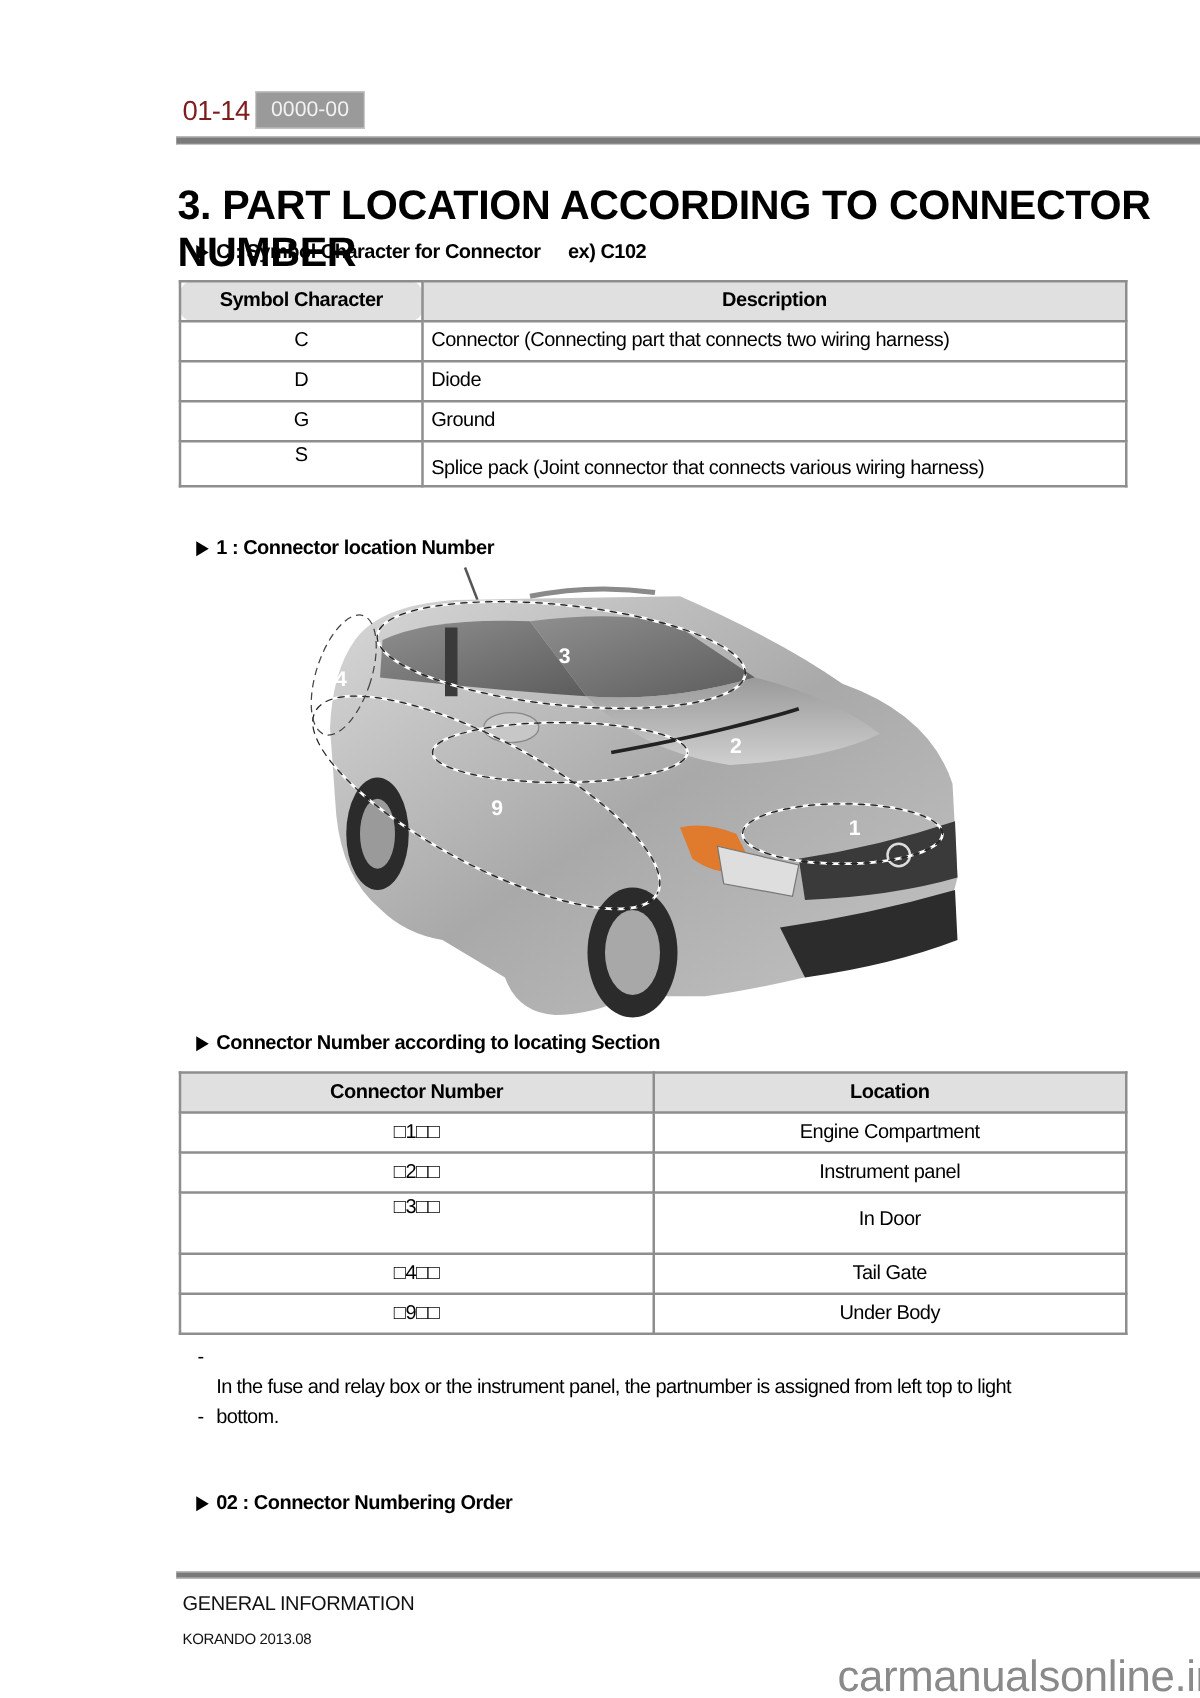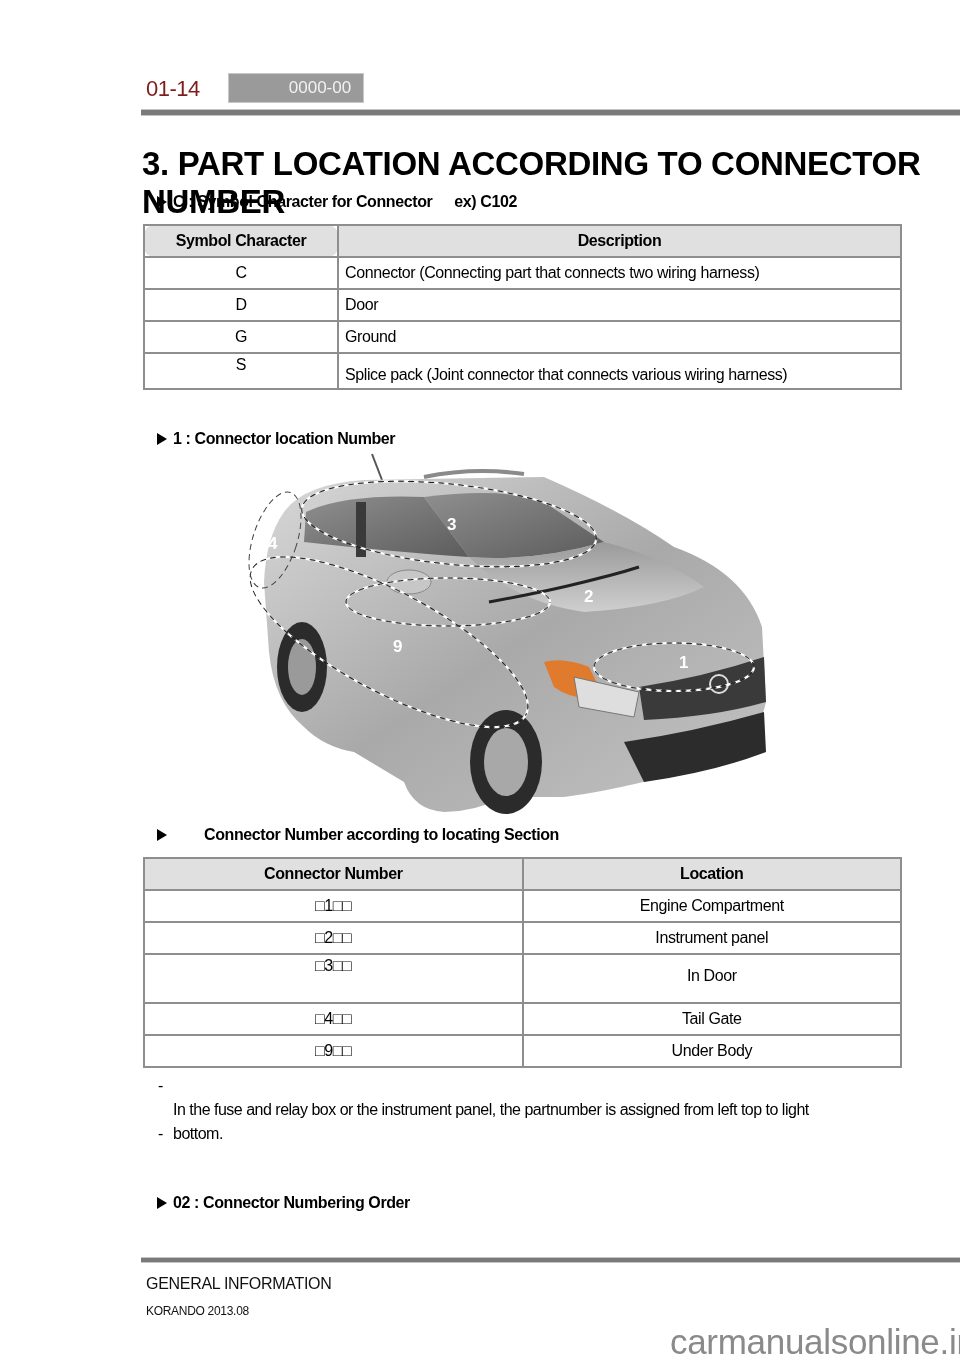--- a/index.html
+++ b/index.html
@@ -1,20 +1,20 @@
 <!DOCTYPE html>
 <html><head>
   <meta charset="utf-8">
   <style>
     html, body { margin: 0; padding: 0; background: #ffffff; }
     body { width: 960px; height: 1358px; position: relative; overflow: hidden;
            font-family: "Liberation Sans", sans-serif; color: #000; }
     .page-num { position: absolute; left: 146px; top: 76px; font-size: 22px; color: #7f1d1d; letter-spacing: -0.5px; }
-    .section-code { position: absolute; left: 228px; top: 73px; width: 86px; height: 28px; background: #9a9a9a;
-                    border: 1px solid #c8c8c8; color: #f2f2f2; font-size: 17px; line-height: 28px; text-align: center; padding-left: 48px; }
+    .section-code { position: absolute; left: 204px; top: 73px; width: 86px; height: 28px; background: #9a9a9a;
+                    border: 1px solid #c8c8c8; color: #f2f2f2; font-size: 17px; line-height: 28px; text-align: center; }
     .top-rule { position: absolute; left: 141px; top: 109px; width: 819px; height: 5px; background: #7a7a7a;
                 border-top: 1px solid #c4c4c4; border-bottom: 1px solid #c4c4c4; }
     .title { position: absolute; left: 142px; top: 145px; font-size: 33px; font-weight: bold; letter-spacing: -0.3px; }
     .bullet { position: absolute; left: 157px; font-size: 16px; font-weight: bold; letter-spacing: -0.4px; display: flex; align-items: center; }
     .bullet .tri { display: inline-block; width: 0; height: 0; border-left: 10px solid #000;
                    border-top: 6px solid transparent; border-bottom: 6px solid transparent; margin-right: 6px; }
     .bullet .gap { display: inline-block; width: 22px; }
     table { position: absolute; border-collapse: collapse; font-size: 16px; letter-spacing: -0.4px; }
     table td, table th { border: 2px solid #8e8e8e; height: 30px; padding: 0; }
     table th { background: #e0e0e0; font-weight: bold; }
@@ -57,21 +57,21 @@
       <th class="c2">Description</th>
     </tr>
   </thead>
   <tbody>
     <tr>
       <td class="c1">C</td>
       <td class="c2">Connector (Connecting part that connects two wiring harness)</td>
     </tr>
     <tr>
       <td class="c1">D</td>
-      <td class="c2">Door</td>
+      <td class="c2">Diode</td>
     </tr>
     <tr>
       <td class="c1">G</td>
       <td class="c2">Ground</td>
     </tr>
     <tr>
       <td class="c1" style="vertical-align:top;padding-top:2px;">S</td>
       <td class="c2" style="vertical-align:bottom;padding-bottom:4px;">Splice pack (Joint connector that connects various wiring harness)</td>
     </tr>
   </tbody>
@@ -146,21 +146,21 @@
     <g font-family="Liberation Sans, sans-serif" font-size="17" font-weight="bold" fill="#ffffff">
       <text x="203" y="78">3</text>
       <text x="340" y="150">2</text>
       <text x="435" y="216">1</text>
       <text x="149" y="200">9</text>
       <text x="24" y="97">4</text>
     </g>
   </svg>
 </div>
 
-<div class="bullet" style="top:826px;gap:31px;">
+<div class="bullet" style="top:826px;">
   <span class="tri"></span>
   <span>Connector Number according to locating Section</span>
 </div>
 
 <table id="conn-table">
   <thead>
     <tr>
       <th>Connector Number</th>
       <th>Location</th>
     </tr>

